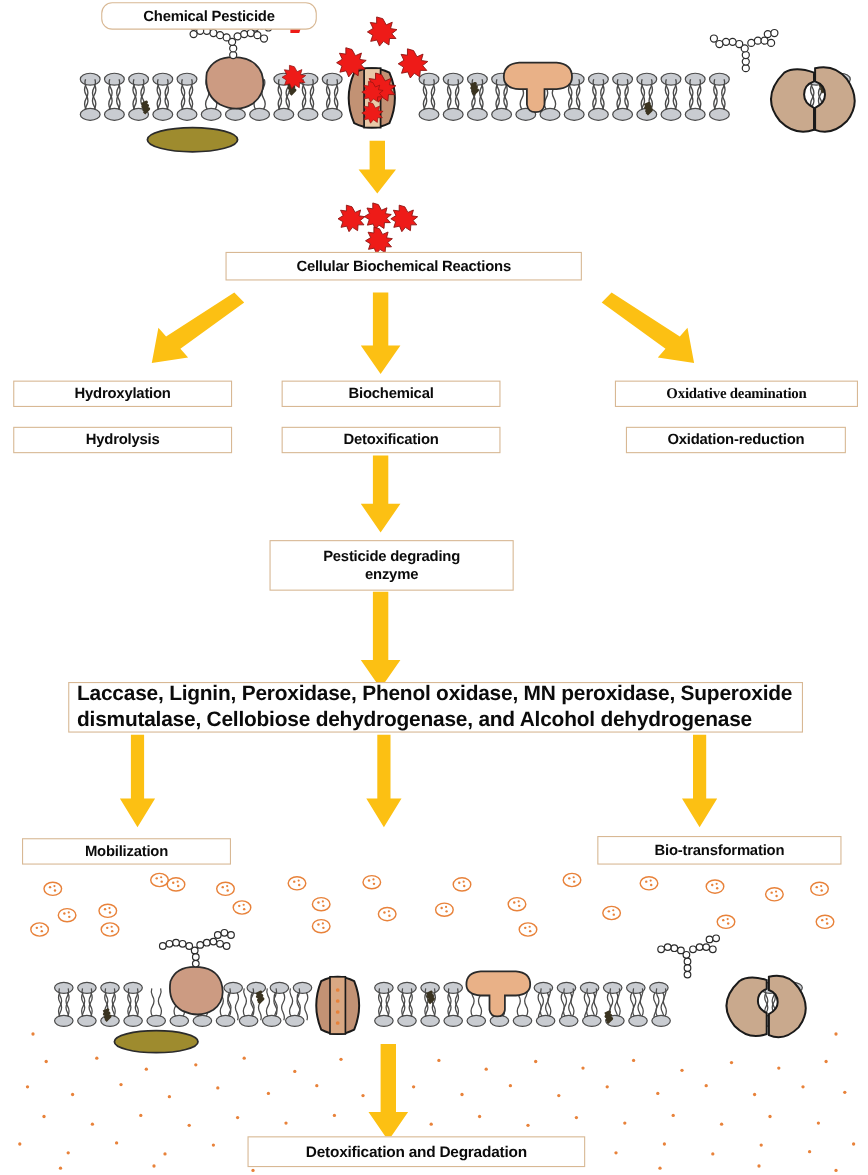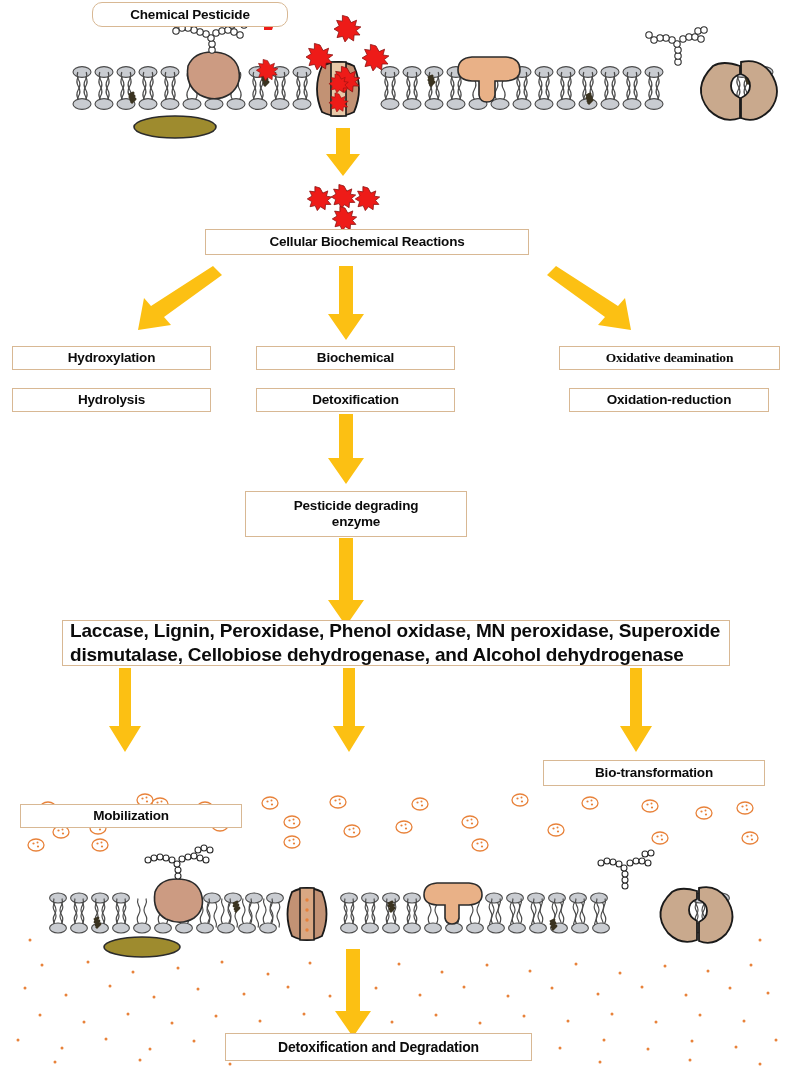--- a/index.html
+++ b/index.html
@@ -528,18 +528,18 @@
   <div class="box box-sm" style="left:256px;top:346px;width:199px;height:24px;">Biochemical</div>
   <div class="box box-sm" style="left:256px;top:388px;width:199px;height:24px;">Detoxification</div>
 
   <div class="box box-sm" style="left:559px;top:346px;width:221px;height:24px;font-family:Liberation Serif, serif;">Oxidative deamination</div>
   <div class="box box-sm" style="left:569px;top:388px;width:200px;height:24px;text-align:center;">Oxidation-reduction</div>
 
   <div class="box box-md" style="left:245px;top:491px;width:222px;height:46px;padding:0 24px;">Pesticide degrading enzyme</div>
 
   <div class="box box-enz" style="left:62px;top:620px;width:668px;height:46px;">Laccase, Lignin, Peroxidase, Phenol oxidase, MN peroxidase, Superoxide dismutalase, Cellobiose dehydrogenase, and Alcohol dehydrogenase</div>
 
-  <div class="box box-sm" style="left:20px;top:804px;width:222px;height:24px;">Mobilization</div>
+  <div class="box box-sm" style="left:20px;top:762px;width:190px;height:24px;">Mobilization</div>
   <div class="box box-sm" style="left:543px;top:760px;width:222px;height:26px;text-align:center;">Bio-transformation</div>
 
   <div class="box box-lg" style="left:225px;top:1033px;width:307px;height:28px;">Detoxification and Degradation</div>
 
 </div>
 
 </body></html>

